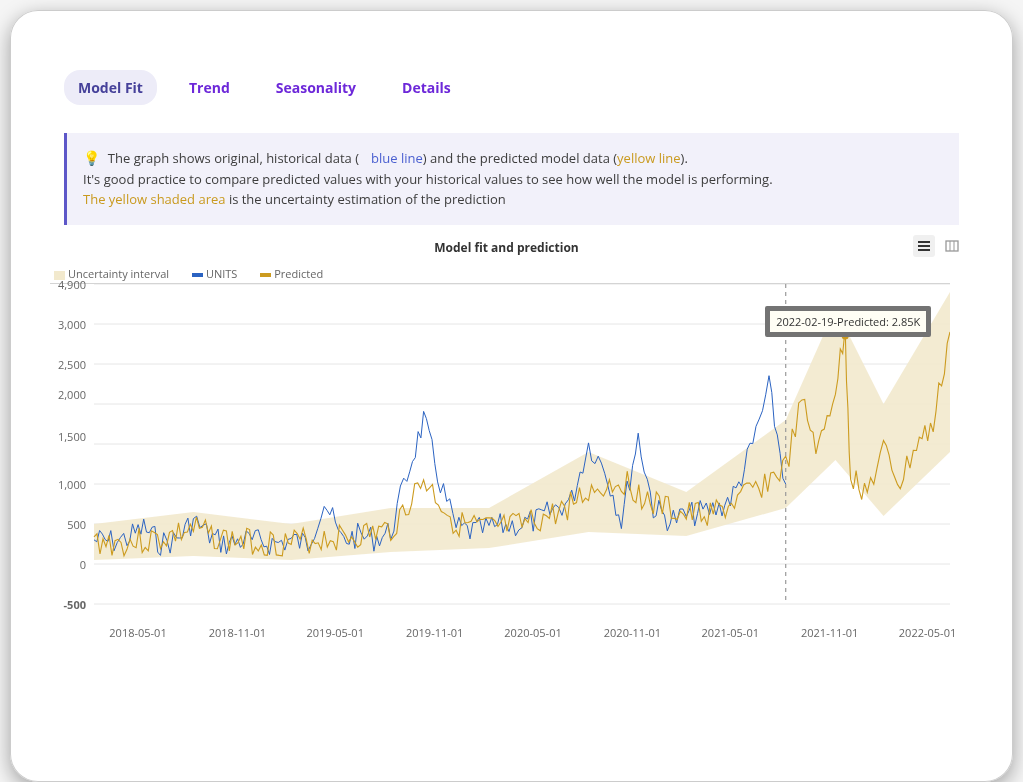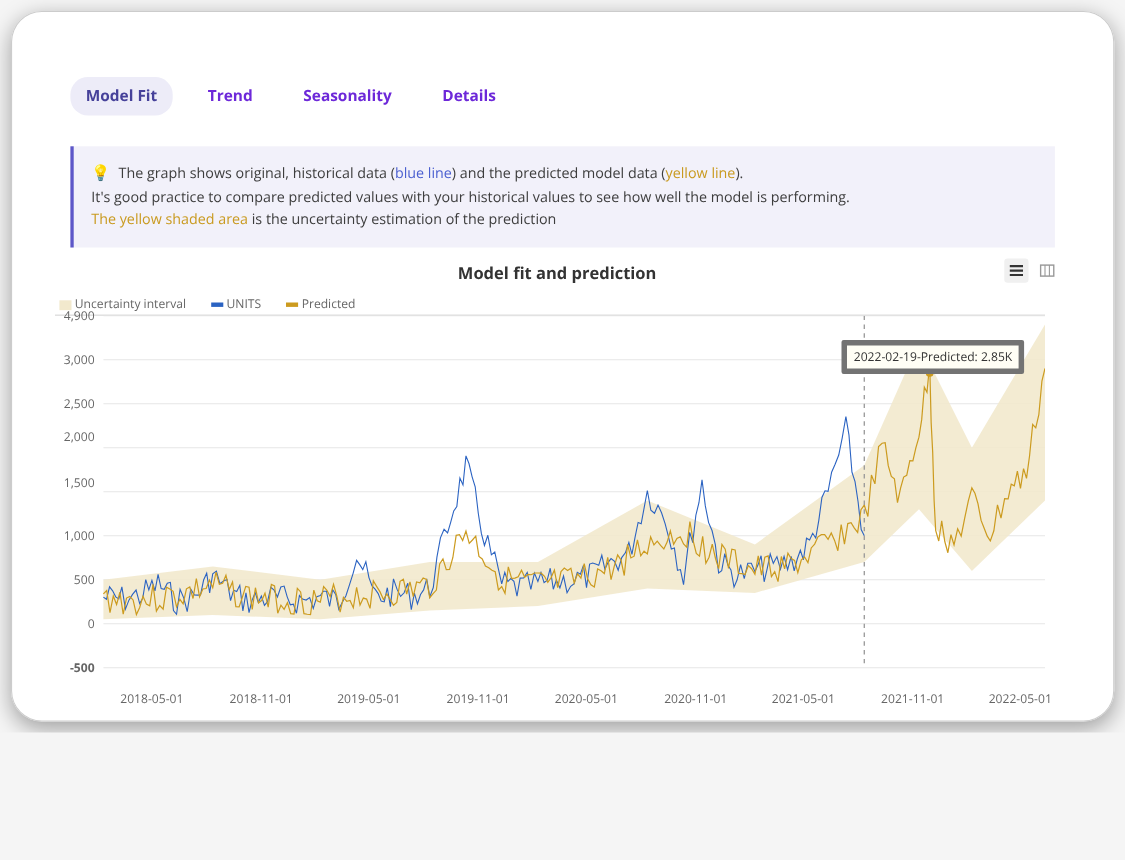--- a/index.html
+++ b/index.html
@@ -3,21 +3,21 @@
 <meta charset="utf-8">
 <style>
   * { box-sizing: border-box; margin: 0; padding: 0; }
   body {
     font-family: "Open Sans", -apple-system, BlinkMacSystemFont, "Segoe UI", Arial, sans-serif;
     background: #f5f5f5;
     padding: 10px;
   }
   .frame {
     width: 1003px;
-    height: 646px;
+    height: 772px;
     margin: 0 auto;
     background: #ffffff;
     border-radius: 28px;
     box-shadow: 0 6px 20px rgba(0,0,0,0.35), 0 0 0 1px #ccc inset;
     padding: 30px 0 0 0;
     position: relative;
     overflow: hidden;
   }
   .tabs {
     display: flex;
@@ -39,29 +39,29 @@
   .info-box {
     margin: 10px 54px 14px 54px;
     background: #f2f1fa;
     border-left: 3px solid #5d57c8;
     padding: 14px 16px 16px 16px;
     font-size: 13px;
     color: #3d3d3d;
     line-height: 1.55;
   }
   .info-box .bulb { color: #d9a72e; margin-right: 4px; font-size:14px;}
-  .info-box .blue { color: #4a5fd0; }
+  .info-box .blue { color: #4a5fd0; margin-left: 12px; }
   .info-box .yellow { color: #c99a1f; }
   .chart-wrap {
     position: relative;
     margin: 12px 50px 0 40px;
   }
   .chart-title {
     text-align: center;
-    font-size: 15px;
+    font-size: 12px;
     font-weight: 700;
     color: #333;
     margin-bottom: 6px;
   }
   .chart-toolbar {
     position: absolute;
     right: 0;
     top: -4px;
     display: flex;
     gap: 6px;

